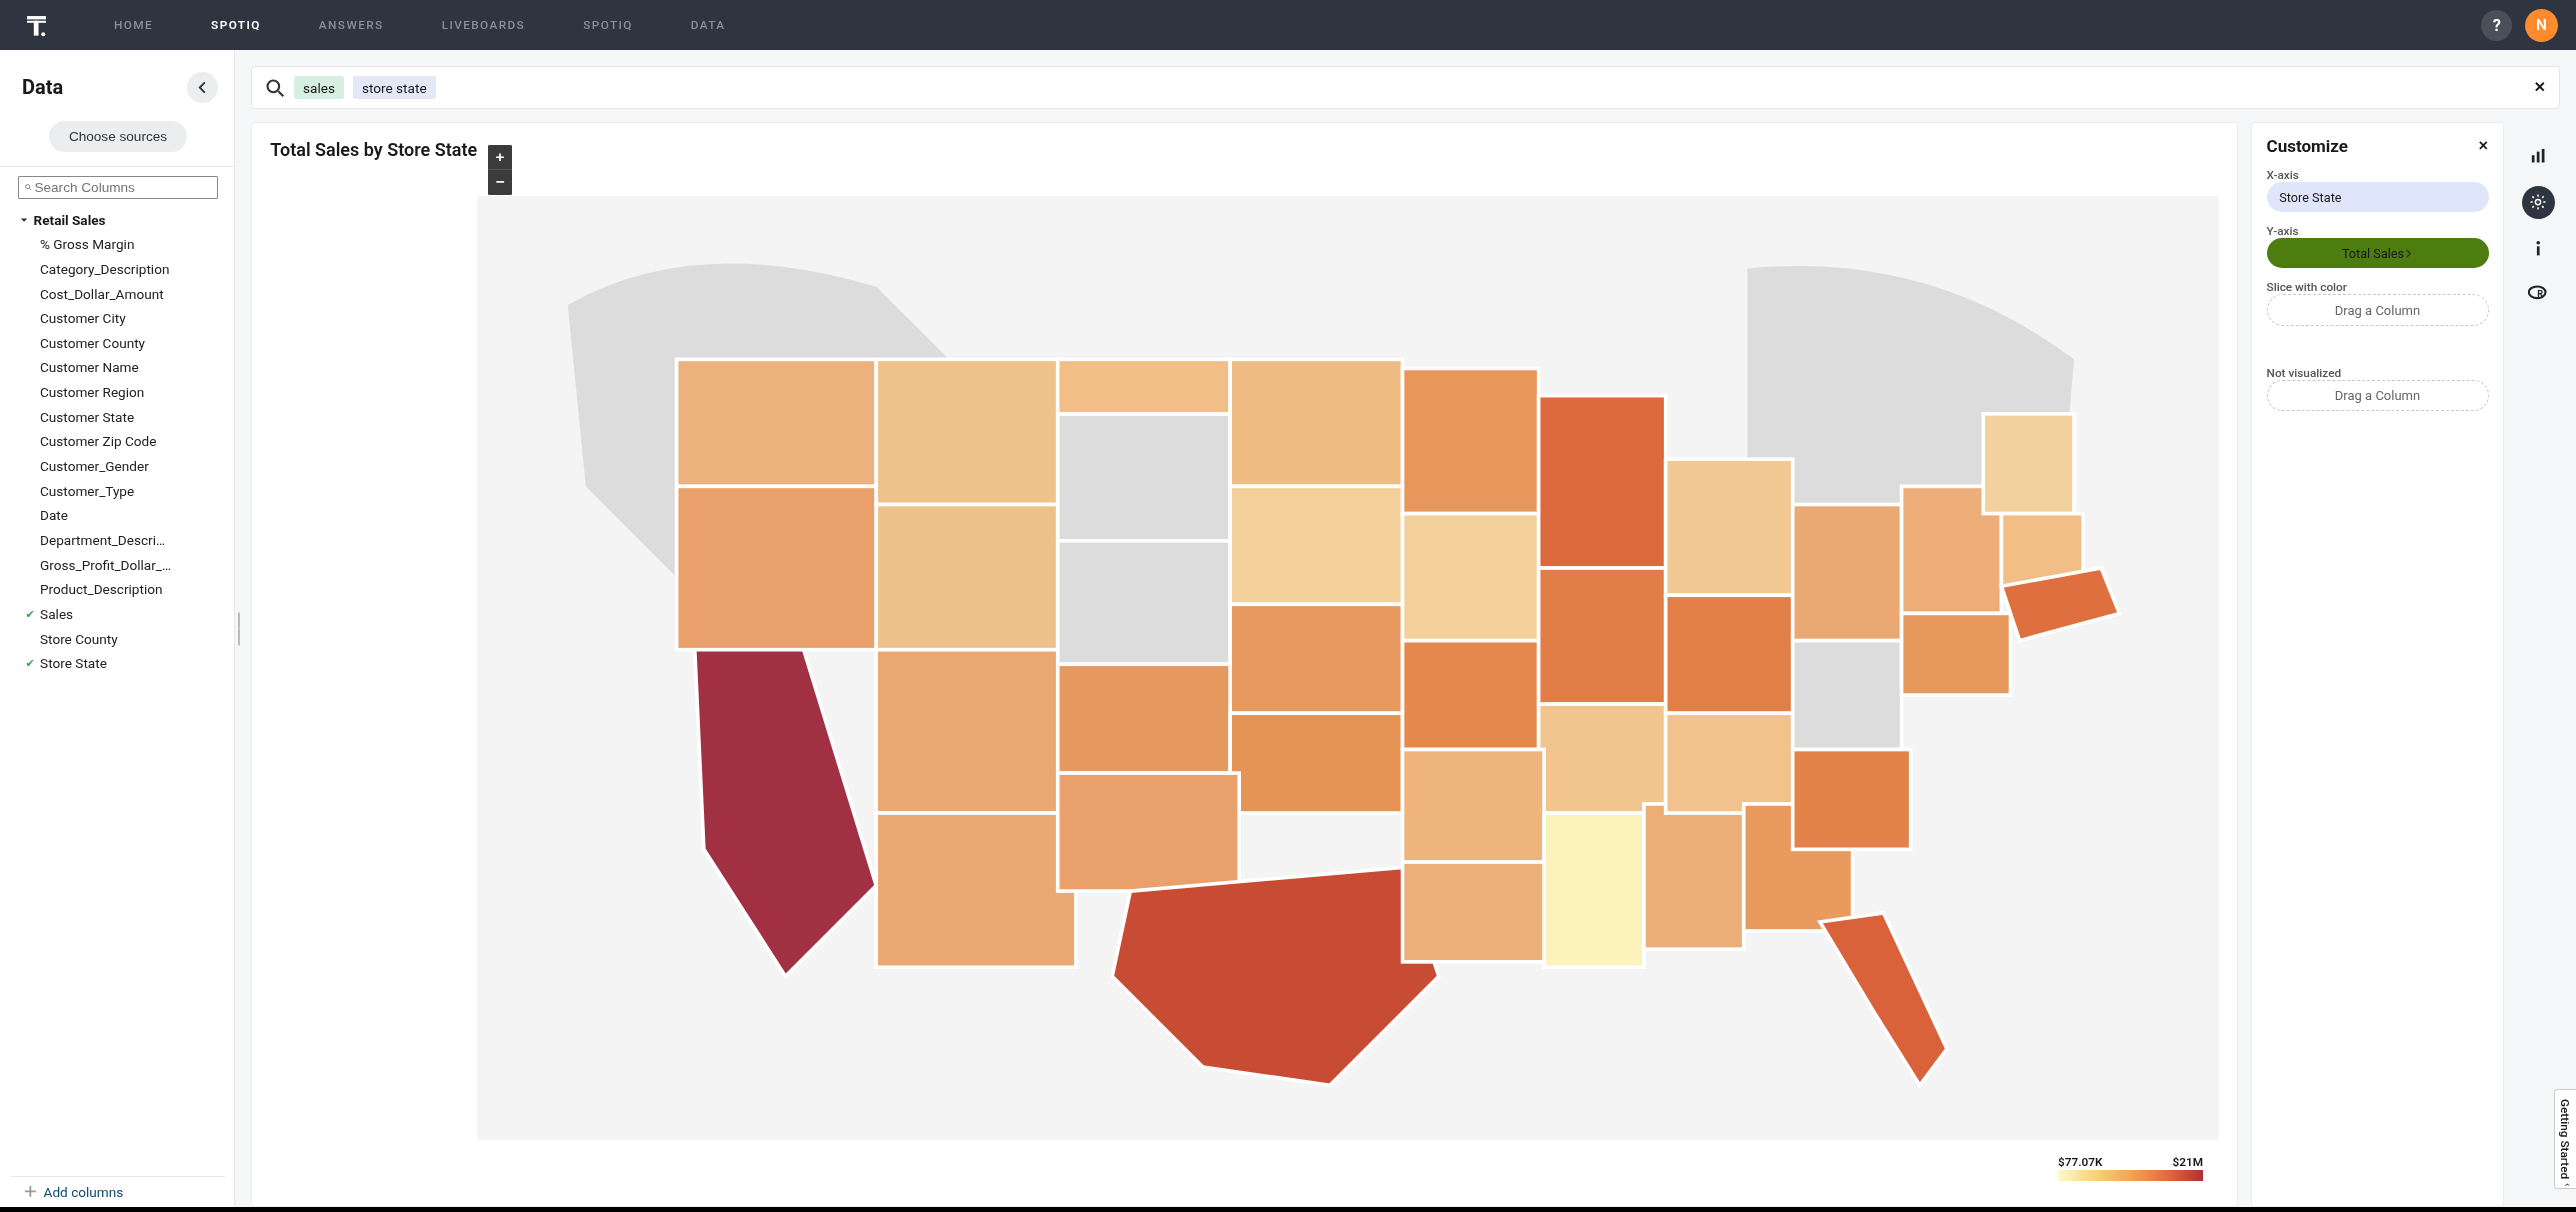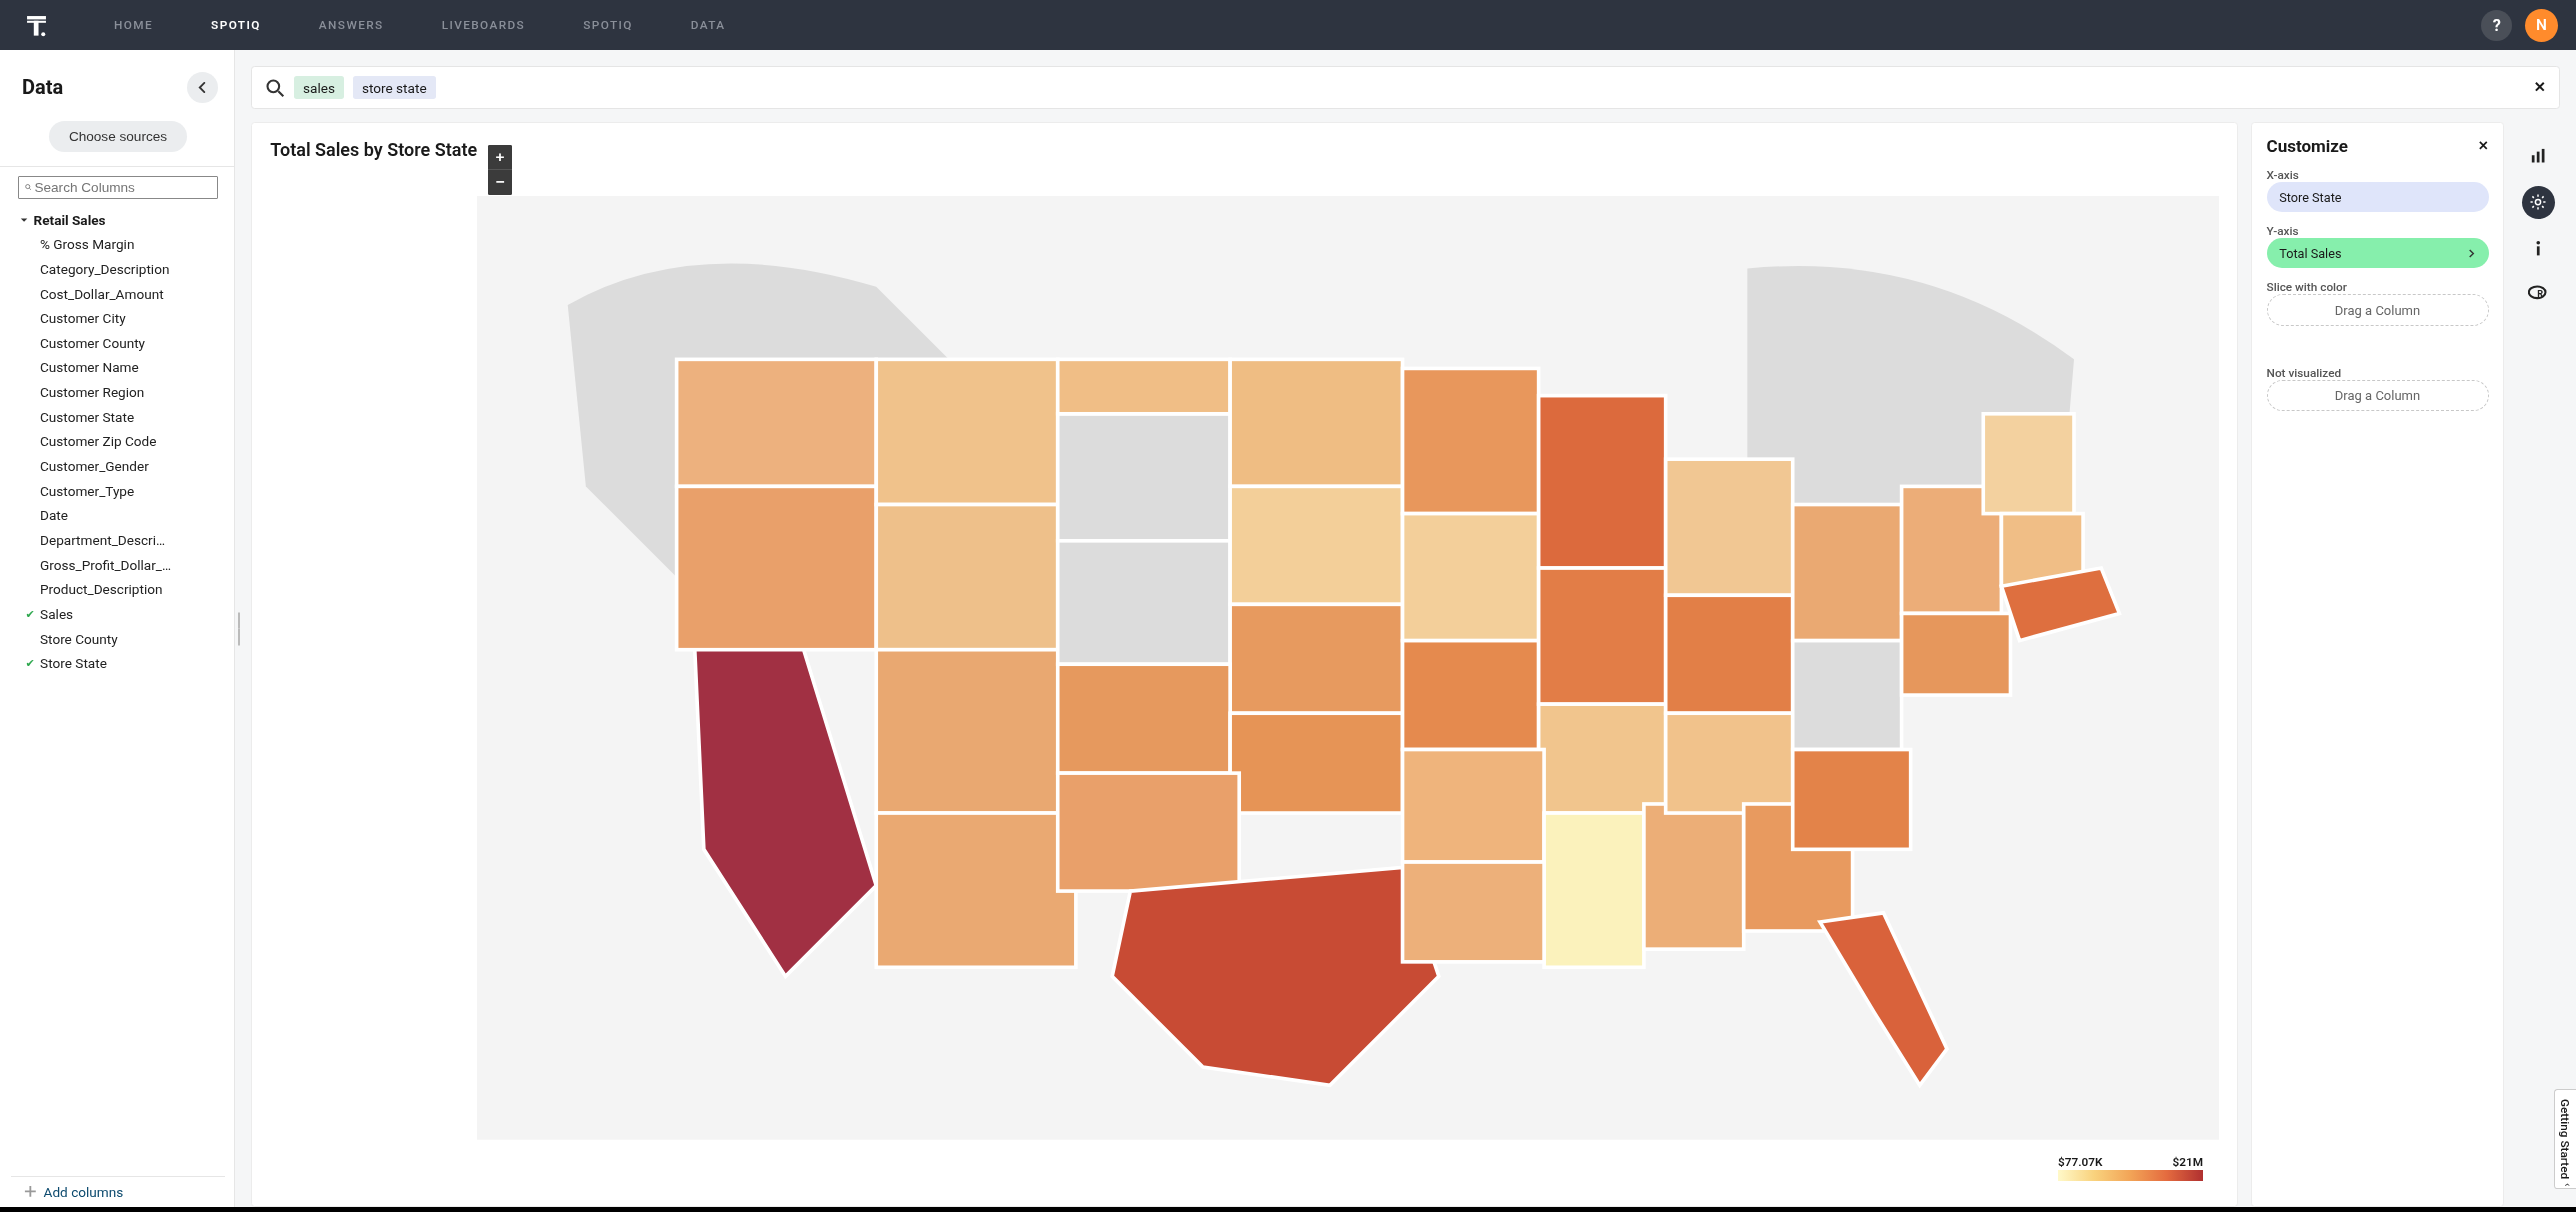--- a/index.html
+++ b/index.html
@@ -61,21 +61,21 @@
   .legend-bar { width:145px; height:11px; background:linear-gradient(to right, #fff9c9, #f9d27d, #f2a457, #e46b3f, #b03030);}
 
   
   .customize { width:253px; background:#fff; border:0.9px solid #ececec; border-radius:3.6px; padding:12.7px 14.5px; display:flex; flex-direction:column; gap:12.7px;}
   .cust-head { display:flex; justify-content:space-between; align-items:center;}
   .cust-head h3 { font-size:17px; font-weight:700;}
   .cust-close { font-size:12.7px; font-weight:700; cursor:pointer;}
   .cust-sec-label { font-size:11.8px; color:#555; font-weight:500;}
   .pill { border-radius:18px; padding:7.2px 12.7px; font-size:12.7px; display:flex; align-items:center; justify-content:space-between;}
   .pill.blue { background:#dfe5fa;}
-  .pill.green { background:#86efac;}
+  .pill.green { background:#4d7c0f;justify-content:center;}
   .drop-zone { border:0.9px dashed #c8c8c8; border-radius:18px; padding:7.2px 12.7px; text-align:center; color:#666; font-size:13px;}
 
   
   .right-rail { width:43px; display:flex; flex-direction:column; align-items:center; gap:12.7px; padding-top:18px;}
   .rail-btn {width:33px; height:33px; border-radius:50%; display:flex; align-items:center; justify-content:center; cursor:pointer;}
   .rail-btn.active { background:#2e3440; color:#fff;}
 
   .drag-handle { position:absolute; left:238px; top:50%; transform:translateY(-50%); width:7.2px; height:33px; display:flex; flex-direction:column; justify-content:space-between;}
   .drag-handle div{height:100%; width:1.8px; background:#bbb;}
 

